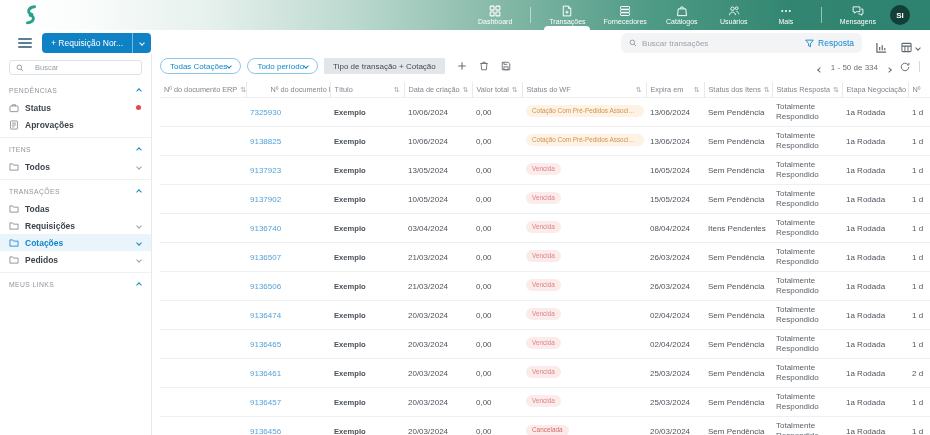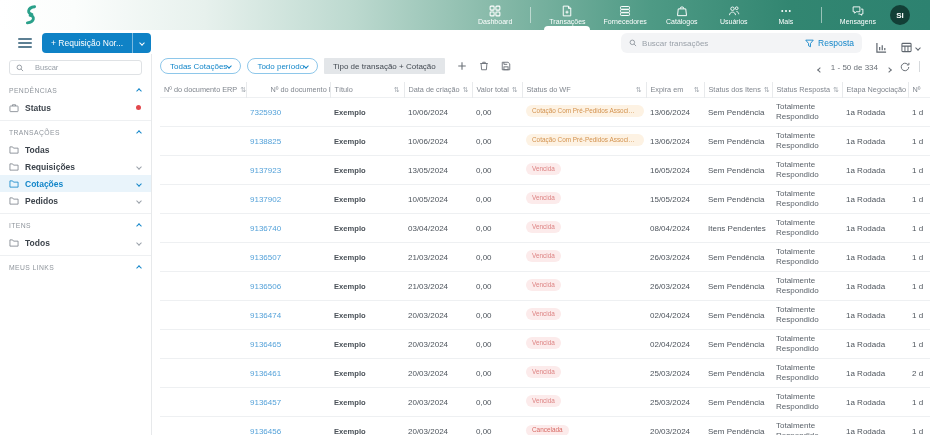--- a/index.html
+++ b/index.html
@@ -254,20 +254,44 @@
             <div class="side-item">
               <span class="ic">
                 <svg viewBox="0 0 16 16" fill="none" stroke="currentColor" stroke-width="1.3">
                   <rect x="1.5" y="4.8" width="13" height="9" rx="1"></rect>
                   <path d="M5.5 4.8V2.8h5v2"></path>
                 </svg>
               </span>
               <span>Status</span>
               <span class="dot"></span>
             </div>
+            <div class="side-item">
+              <span class="ic">
+                <svg viewBox="0 0 16 16" fill="none" stroke="currentColor" stroke-width="1.3">
+                  <rect x="2.5" y="1.5" width="11" height="13" rx="1"></rect>
+                  <path d="M5 5h6M5 8h6M5 11h3.5"></path>
+                </svg>
+              </span>
+              <span>Aprovações</span>
+            </div>
+          </div>
+          <div class="side-sec">
+            <div class="side-title">
+              <span>ITENS</span>
+              <span class="chev up"></span>
+            </div>
+            <div class="side-item">
+              <span class="ic">
+                <svg viewBox="0 0 16 16" fill="none" stroke="currentColor" stroke-width="1.3">
+                  <path d="M1.5 3h4.2l1.5 2h7.3v8H1.5z"></path>
+                </svg>
+              </span>
+              <span>Todos</span>
+              <span class="chev"></span>
+            </div>
           </div>
           <div class="side-sec">
             <div class="side-title">
               <span>TRANSAÇÕES</span>
               <span class="chev up"></span>
             </div>
             <div class="side-item">
               <span class="ic">
                 <svg viewBox="0 0 16 16" fill="none" stroke="currentColor" stroke-width="1.3">
                   <path d="M1.5 3h4.2l1.5 2h7.3v8H1.5z"></path>
@@ -298,35 +322,20 @@
                 <svg viewBox="0 0 16 16" fill="none" stroke="currentColor" stroke-width="1.3">
                   <path d="M1.5 3h4.2l1.5 2h7.3v8H1.5z"></path>
                 </svg>
               </span>
               <span>Pedidos</span>
               <span class="chev"></span>
             </div>
           </div>
           <div class="side-sec">
             <div class="side-title">
-              <span>ITENS</span>
-              <span class="chev up"></span>
-            </div>
-            <div class="side-item">
-              <span class="ic">
-                <svg viewBox="0 0 16 16" fill="none" stroke="currentColor" stroke-width="1.3">
-                  <path d="M1.5 3h4.2l1.5 2h7.3v8H1.5z"></path>
-                </svg>
-              </span>
-              <span>Todos</span>
-              <span class="chev"></span>
-            </div>
-          </div>
-          <div class="side-sec">
-            <div class="side-title">
               <span>MEUS LINKS</span>
               <span class="chev up"></span>
             </div>
           </div>
         </div>
     </aside>
 
     <main class="main">
       <div class="filterrow">
         <div class="pill">

